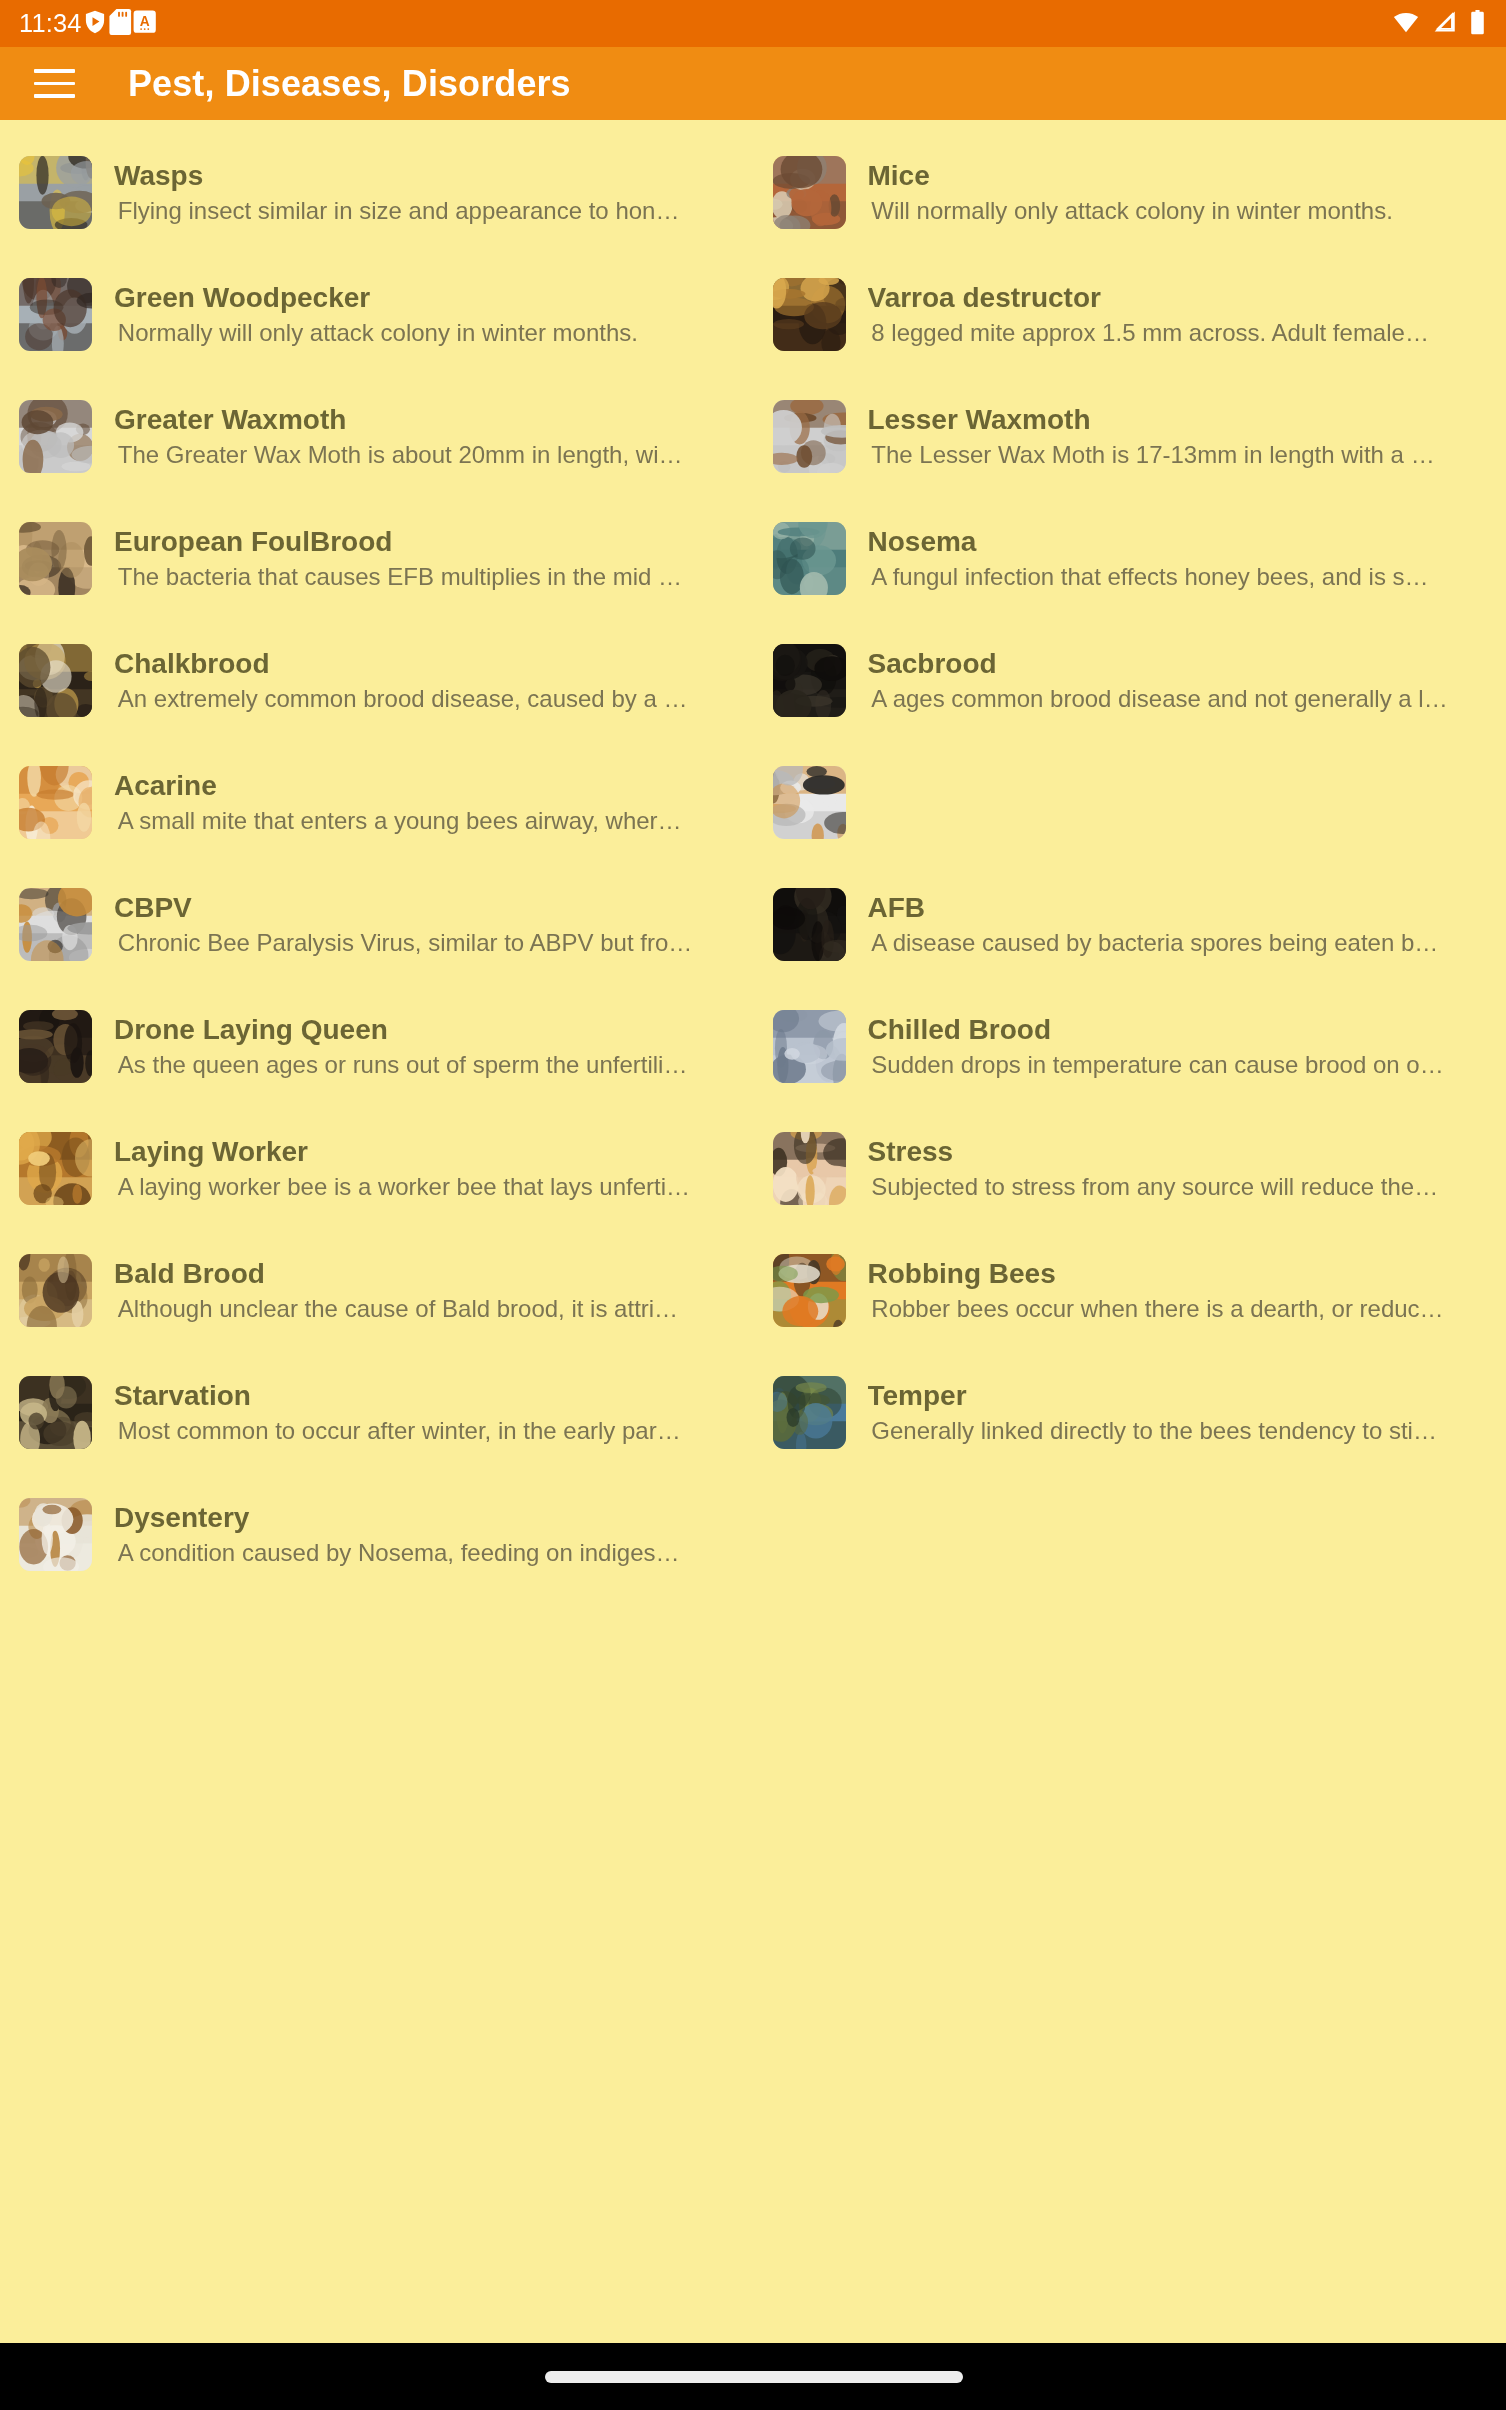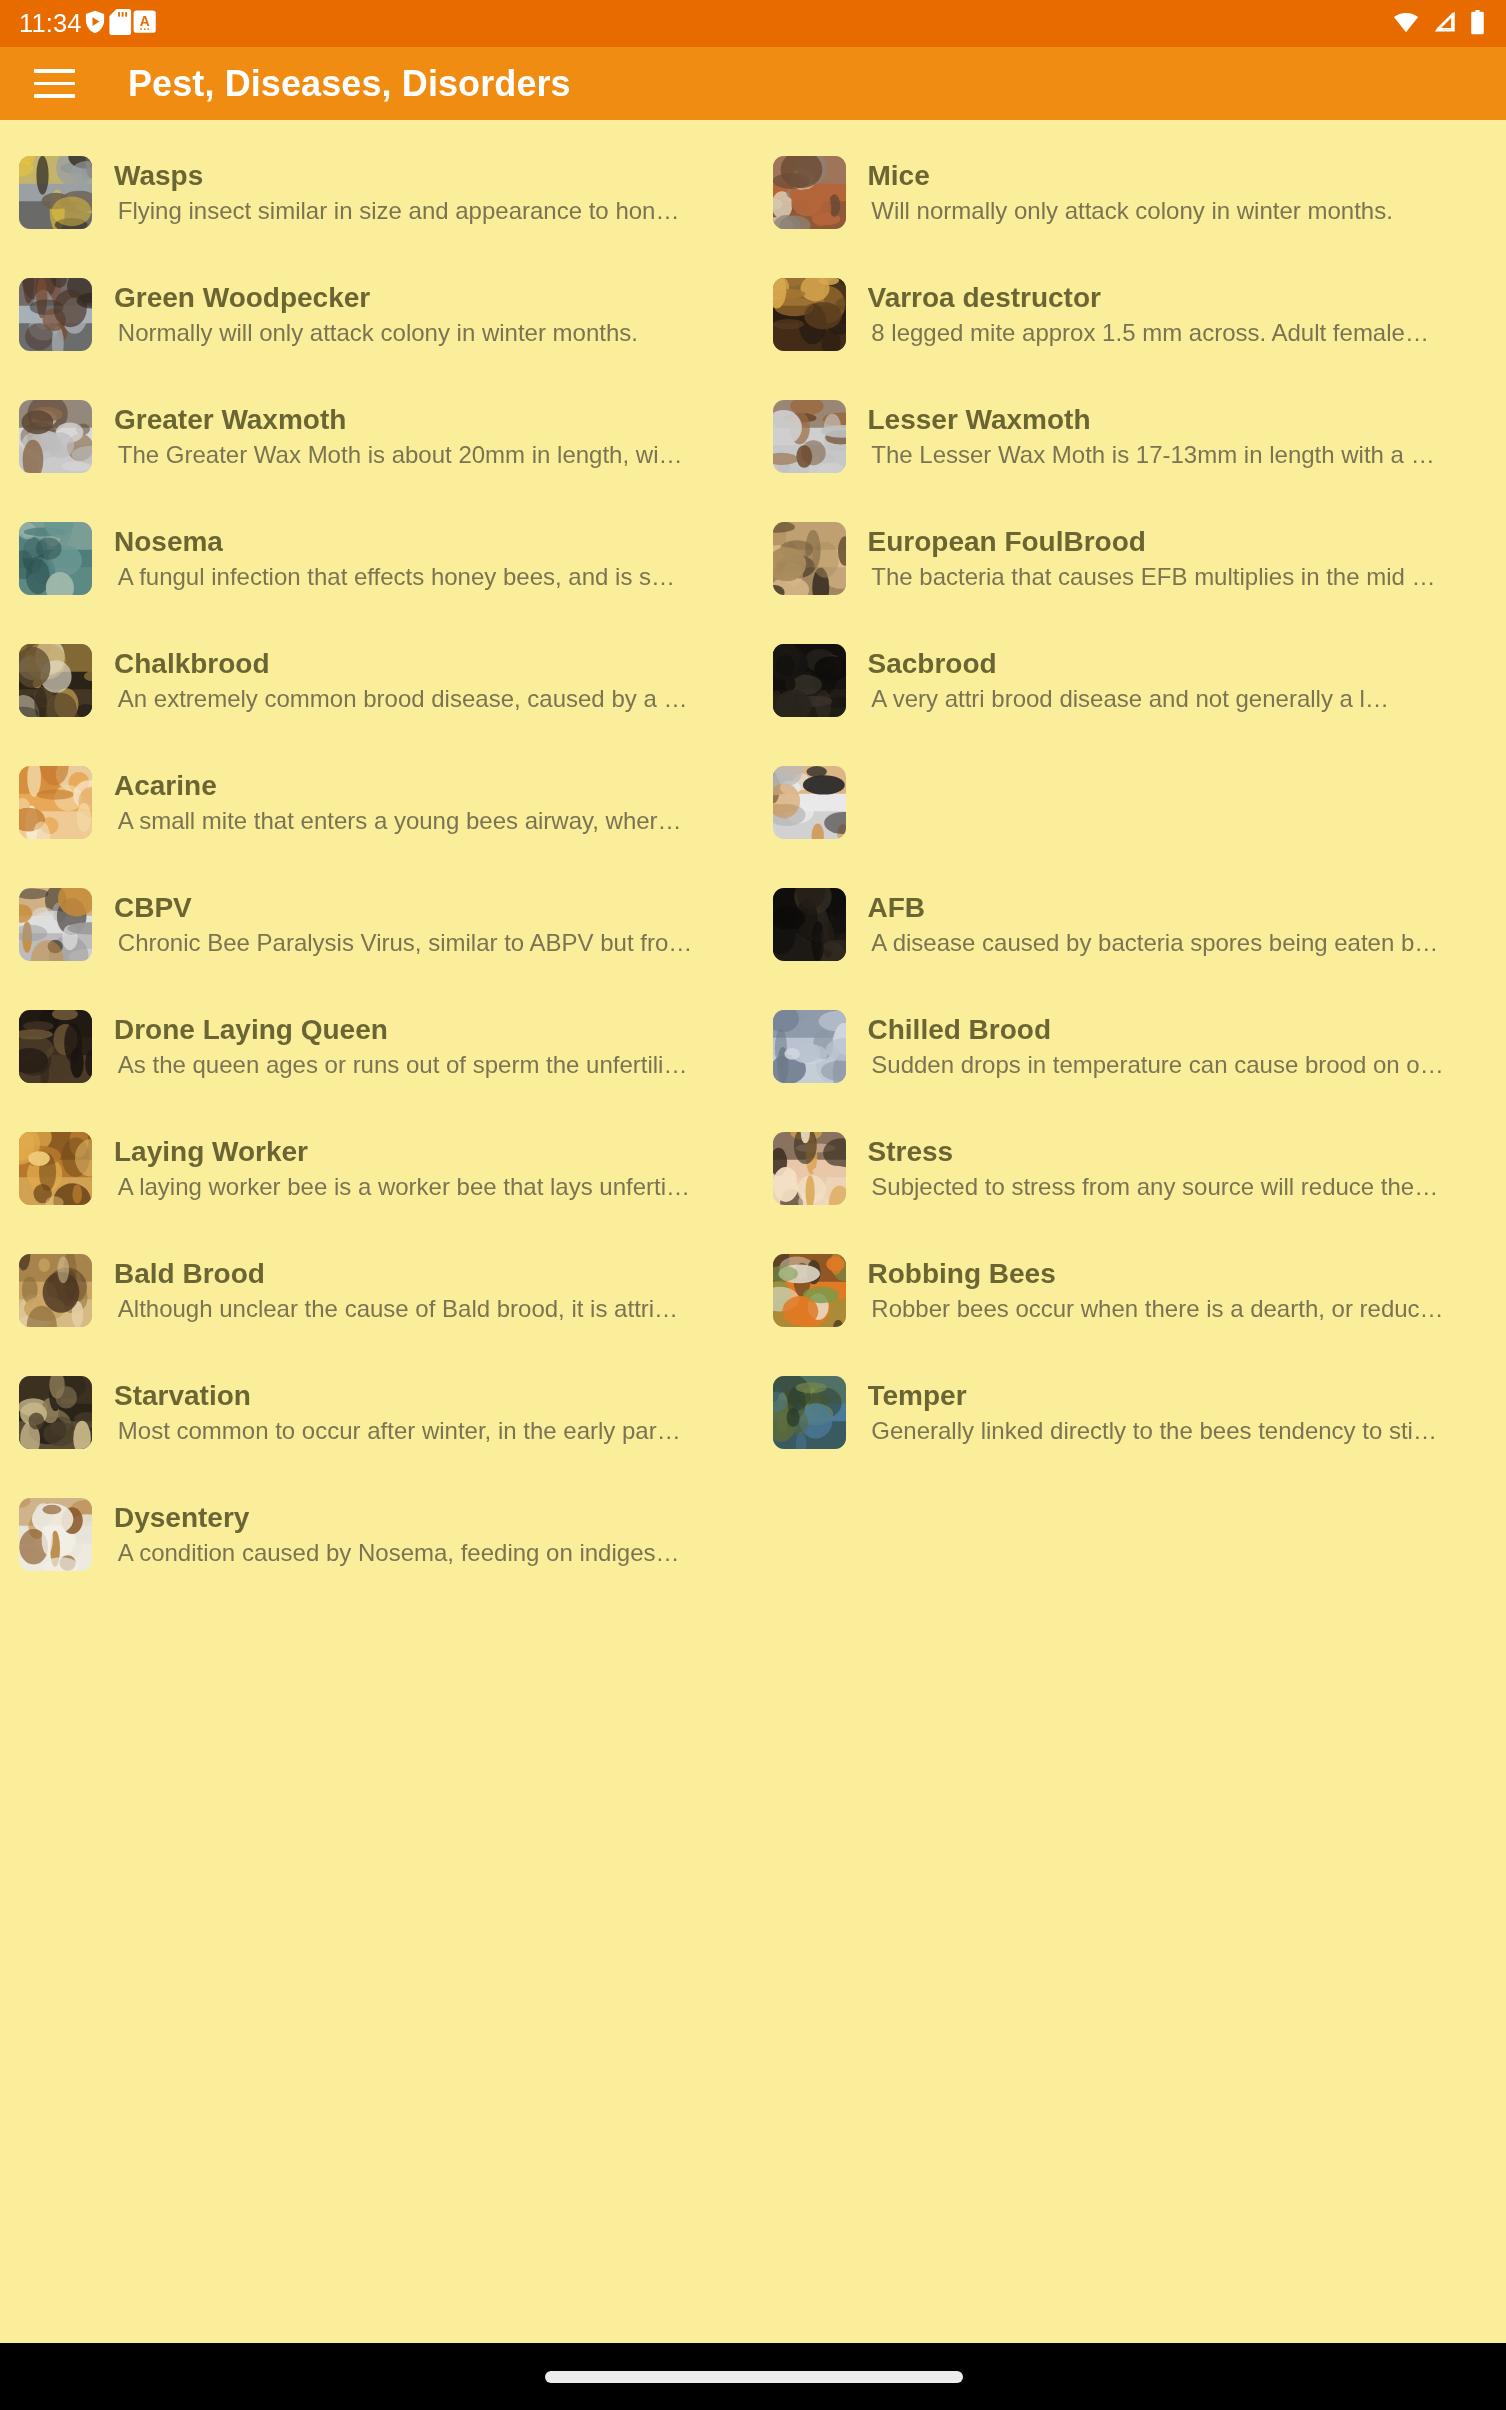--- a/index.html
+++ b/index.html
@@ -400,20 +400,49 @@
             </svg>
           </div>
           <div class="cell-text">
             <div class="cell-title">Lesser Waxmoth</div>
             <div class="cell-sub">The Lesser Wax Moth is 17-13mm in length with a …</div>
           </div>
         </div>
         <div class="cell">
           <div class="thumb">
             <svg viewBox="0 0 100 100" preserveAspectRatio="none">
+    <rect width="100" height="100" fill="#d9b98a"></rect>
+    <rect y="0" width="100" height="38" fill="#a98c5c" opacity="0.55"></rect>
+    <rect y="62" width="100" height="38" fill="#6b5436" opacity="0.5"></rect>
+    <ellipse cx="92.0" cy="69.8" rx="24.05" ry="21.75" fill="#d9b98a" opacity="0.62"></ellipse>
+              <ellipse cx="30.8" cy="61.1" rx="27.05" ry="16.35" fill="#3a2f22" opacity="0.60"></ellipse>
+              <ellipse cx="24.9" cy="48.8" rx="7.35" ry="21.9" fill="#a98c5c" opacity="0.64"></ellipse>
+              <ellipse cx="98.9" cy="39.8" rx="9.95" ry="20.15" fill="#6b5436" opacity="0.88"></ellipse>
+              <ellipse cx="22.8" cy="92.8" rx="26.7" ry="17.8" fill="#d9b98a" opacity="0.82"></ellipse>
+              <ellipse cx="26.7" cy="59.9" rx="18.95" ry="7.5" fill="#3a2f22" opacity="0.77"></ellipse>
+              <ellipse cx="8.6" cy="15.6" rx="9.8" ry="27.1" fill="#a98c5c" opacity="0.46"></ellipse>
+              <ellipse cx="6.0" cy="6.7" rx="24.1" ry="8" fill="#6b5436" opacity="0.75"></ellipse>
+              <ellipse cx="6.8" cy="39.0" rx="11.55" ry="7.65" fill="#d9b98a" opacity="0.92"></ellipse>
+              <ellipse cx="65.4" cy="89.7" rx="11.65" ry="26.9" fill="#3a2f22" opacity="0.88"></ellipse>
+              <ellipse cx="71.8" cy="51.8" rx="18.25" ry="24.45" fill="#a98c5c" opacity="0.46"></ellipse>
+              <ellipse cx="32.3" cy="38.1" rx="22.9" ry="13.1" fill="#6b5436" opacity="0.51"></ellipse>
+              <ellipse cx="26.9" cy="71.6" rx="14.25" ry="15.95" fill="#d9b98a" opacity="0.46"></ellipse>
+              <ellipse cx="1.8" cy="96.6" rx="14.05" ry="10.15" fill="#3a2f22" opacity="0.79"></ellipse>
+              <ellipse cx="18.6" cy="57.8" rx="26.7" ry="23.35" fill="#a98c5c" opacity="0.94"></ellipse>
+              <ellipse cx="54.8" cy="38.6" rx="10.5" ry="27.8" fill="#6b5436" opacity="0.45"></ellipse>
+            </svg>
+          </div>
+          <div class="cell-text">
+            <div class="cell-title">European FoulBrood</div>
+            <div class="cell-sub">The bacteria that causes EFB multiplies in the mid …</div>
+          </div>
+        </div>
+        <div class="cell">
+          <div class="thumb">
+            <svg viewBox="0 0 100 100" preserveAspectRatio="none">
     <rect width="100" height="100" fill="#4e7d7b"></rect>
     <rect y="0" width="100" height="38" fill="#9fb8ab" opacity="0.55"></rect>
     <rect y="62" width="100" height="38" fill="#6b9690" opacity="0.5"></rect>
     <ellipse cx="3.6" cy="40.8" rx="7.6" ry="24.15" fill="#4e7d7b" opacity="0.65"></ellipse>
               <ellipse cx="19.2" cy="46.2" rx="14.55" ry="25.15" fill="#2f5452" opacity="0.76"></ellipse>
               <ellipse cx="49.2" cy="83.4" rx="6.25" ry="12.35" fill="#9fb8ab" opacity="0.85"></ellipse>
               <ellipse cx="63.1" cy="52.5" rx="23.25" ry="20.7" fill="#6b9690" opacity="0.85"></ellipse>
               <ellipse cx="11.6" cy="35.0" rx="27" ry="14.6" fill="#4e7d7b" opacity="0.65"></ellipse>
               <ellipse cx="5.9" cy="58.6" rx="13.7" ry="19.95" fill="#2f5452" opacity="0.50"></ellipse>
               <ellipse cx="11.4" cy="12.3" rx="12.15" ry="11.45" fill="#9fb8ab" opacity="0.62"></ellipse>
@@ -429,49 +458,20 @@
             </svg>
           </div>
           <div class="cell-text">
             <div class="cell-title">Nosema</div>
             <div class="cell-sub">A fungul infection that effects honey bees, and is s…</div>
           </div>
         </div>
         <div class="cell">
           <div class="thumb">
             <svg viewBox="0 0 100 100" preserveAspectRatio="none">
-    <rect width="100" height="100" fill="#d9b98a"></rect>
-    <rect y="0" width="100" height="38" fill="#a98c5c" opacity="0.55"></rect>
-    <rect y="62" width="100" height="38" fill="#6b5436" opacity="0.5"></rect>
-    <ellipse cx="92.0" cy="69.8" rx="24.05" ry="21.75" fill="#d9b98a" opacity="0.62"></ellipse>
-              <ellipse cx="30.8" cy="61.1" rx="27.05" ry="16.35" fill="#3a2f22" opacity="0.60"></ellipse>
-              <ellipse cx="24.9" cy="48.8" rx="7.35" ry="21.9" fill="#a98c5c" opacity="0.64"></ellipse>
-              <ellipse cx="98.9" cy="39.8" rx="9.95" ry="20.15" fill="#6b5436" opacity="0.88"></ellipse>
-              <ellipse cx="22.8" cy="92.8" rx="26.7" ry="17.8" fill="#d9b98a" opacity="0.82"></ellipse>
-              <ellipse cx="26.7" cy="59.9" rx="18.95" ry="7.5" fill="#3a2f22" opacity="0.77"></ellipse>
-              <ellipse cx="8.6" cy="15.6" rx="9.8" ry="27.1" fill="#a98c5c" opacity="0.46"></ellipse>
-              <ellipse cx="6.0" cy="6.7" rx="24.1" ry="8" fill="#6b5436" opacity="0.75"></ellipse>
-              <ellipse cx="6.8" cy="39.0" rx="11.55" ry="7.65" fill="#d9b98a" opacity="0.92"></ellipse>
-              <ellipse cx="65.4" cy="89.7" rx="11.65" ry="26.9" fill="#3a2f22" opacity="0.88"></ellipse>
-              <ellipse cx="71.8" cy="51.8" rx="18.25" ry="24.45" fill="#a98c5c" opacity="0.46"></ellipse>
-              <ellipse cx="32.3" cy="38.1" rx="22.9" ry="13.1" fill="#6b5436" opacity="0.51"></ellipse>
-              <ellipse cx="26.9" cy="71.6" rx="14.25" ry="15.95" fill="#d9b98a" opacity="0.46"></ellipse>
-              <ellipse cx="1.8" cy="96.6" rx="14.05" ry="10.15" fill="#3a2f22" opacity="0.79"></ellipse>
-              <ellipse cx="18.6" cy="57.8" rx="26.7" ry="23.35" fill="#a98c5c" opacity="0.94"></ellipse>
-              <ellipse cx="54.8" cy="38.6" rx="10.5" ry="27.8" fill="#6b5436" opacity="0.45"></ellipse>
-            </svg>
-          </div>
-          <div class="cell-text">
-            <div class="cell-title">European FoulBrood</div>
-            <div class="cell-sub">The bacteria that causes EFB multiplies in the mid …</div>
-          </div>
-        </div>
-        <div class="cell">
-          <div class="thumb">
-            <svg viewBox="0 0 100 100" preserveAspectRatio="none">
     <rect width="100" height="100" fill="#2b2218"></rect>
     <rect y="0" width="100" height="38" fill="#c8a24e" opacity="0.55"></rect>
     <rect y="62" width="100" height="38" fill="#5c4a2e" opacity="0.5"></rect>
     <ellipse cx="91.4" cy="91.5" rx="13.25" ry="9.4" fill="#2b2218" opacity="0.86"></ellipse>
               <ellipse cx="22.7" cy="32.3" rx="23.75" ry="17.65" fill="#e3dcc8" opacity="0.49"></ellipse>
               <ellipse cx="64.9" cy="82.1" rx="16.55" ry="21.4" fill="#c8a24e" opacity="0.69"></ellipse>
               <ellipse cx="27.6" cy="0.7" rx="17.5" ry="19.3" fill="#5c4a2e" opacity="0.54"></ellipse>
               <ellipse cx="13.0" cy="78.9" rx="25.55" ry="8.75" fill="#2b2218" opacity="0.51"></ellipse>
               <ellipse cx="6.3" cy="98.1" rx="21.6" ry="28.2" fill="#e3dcc8" opacity="0.50"></ellipse>
               <ellipse cx="24.9" cy="54.4" rx="6.05" ry="6.15" fill="#c8a24e" opacity="0.69"></ellipse>
@@ -510,21 +510,21 @@
               <ellipse cx="80.4" cy="33.7" rx="23.7" ry="16.95" fill="#0f0d0b" opacity="0.92"></ellipse>
               <ellipse cx="14.7" cy="19.2" rx="22" ry="22.6" fill="#2a251d" opacity="0.53"></ellipse>
               <ellipse cx="12.3" cy="22.4" rx="26.9" ry="28.15" fill="#171512" opacity="0.63"></ellipse>
               <ellipse cx="56.1" cy="78.3" rx="25.3" ry="7.55" fill="#3a342a" opacity="0.79"></ellipse>
               <ellipse cx="16.7" cy="29.4" rx="13.25" ry="14.55" fill="#0f0d0b" opacity="0.52"></ellipse>
               <ellipse cx="28.2" cy="84.7" rx="24.6" ry="21.9" fill="#2a251d" opacity="0.91"></ellipse>
             </svg>
           </div>
           <div class="cell-text">
             <div class="cell-title">Sacbrood</div>
-            <div class="cell-sub">A very attri brood disease and not generally a l…</div>
+            <div class="cell-sub">A ages common brood disease and not generally a l…</div>
           </div>
         </div>
         <div class="cell">
           <div class="thumb">
             <svg viewBox="0 0 100 100" preserveAspectRatio="none">
     <rect width="100" height="100" fill="#e8a857"></rect>
     <rect y="0" width="100" height="38" fill="#c47a2c" opacity="0.55"></rect>
     <rect y="62" width="100" height="38" fill="#f7ecd2" opacity="0.5"></rect>
     <ellipse cx="62.3" cy="34.9" rx="9.55" ry="11.45" fill="#e8a857" opacity="0.49"></ellipse>
               <ellipse cx="20.7" cy="16.5" rx="9.4" ry="25.6" fill="#f3d9a6" opacity="0.84"></ellipse>

